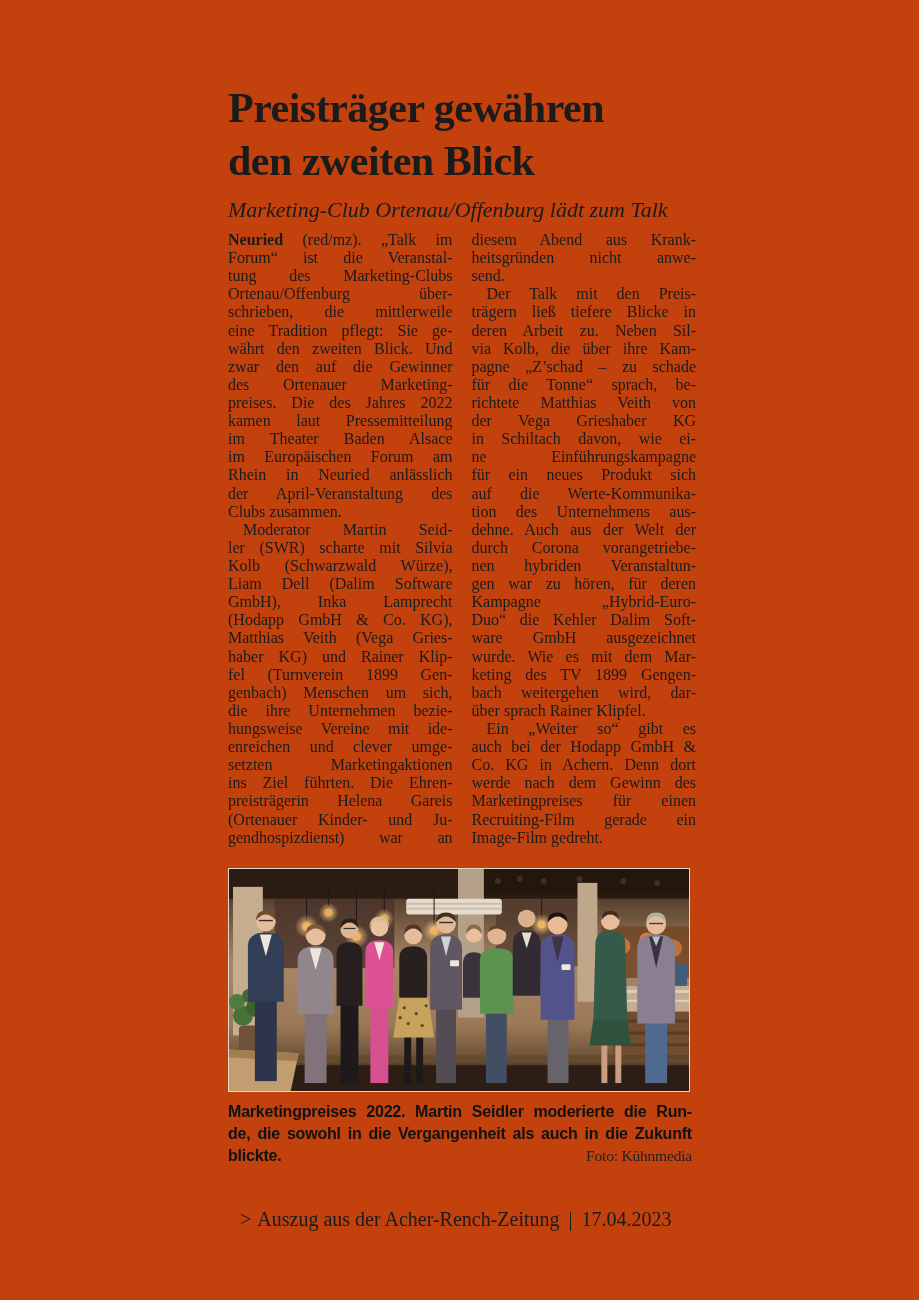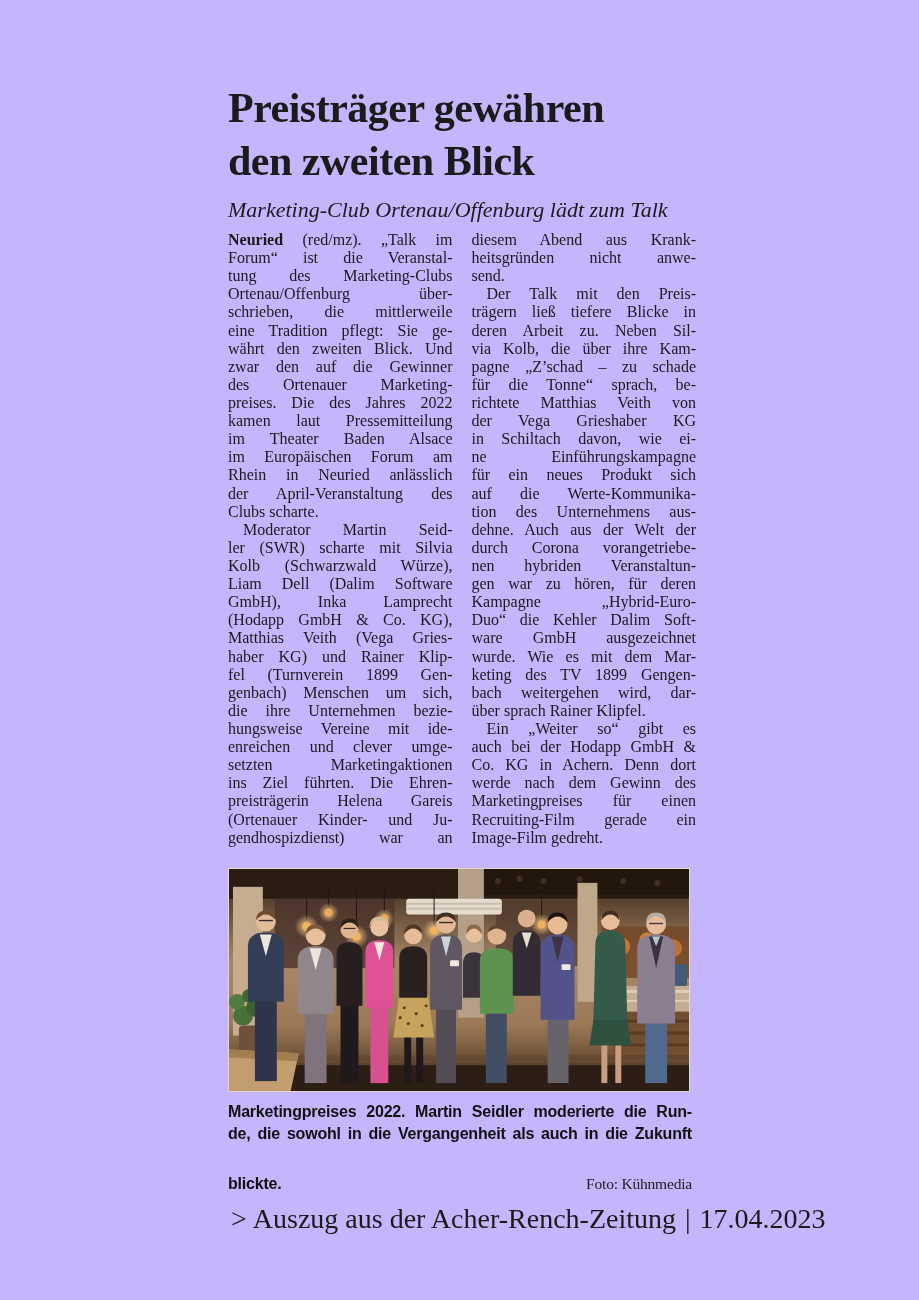--- a/index.html
+++ b/index.html
@@ -1,19 +1,19 @@
 <!DOCTYPE html>
 <html lang="de"><head>
 <meta charset="utf-8">
 <style>
   html,body{margin:0;padding:0;}
   .page{
     position:relative;
     width:919px;height:1300px;
-    background:#c4b5fd;
+    background:#c2410c;
     overflow:hidden;
     font-family:"Liberation Serif", serif;
     color:#1b1b1b;
   }
   .content{position:absolute;left:228px;top:0;width:470px;}
 
   .headline{
     position:absolute;left:0;top:82px;width:470px;
     font-size:42px;line-height:53px;font-weight:bold;
     letter-spacing:-0.5px;white-space:pre-line;margin:0;
@@ -43,26 +43,26 @@
     position:absolute;left:0;top:1101px;width:464px;
     font-family:"Liberation Sans", sans-serif;
     font-weight:bold;font-size:16px;letter-spacing:-0.2px;
     color:#111;
   }
   .caption .line{
     line-height:22px;height:22px;
     text-align:justify;text-align-last:justify;
     overflow:hidden;white-space:nowrap;
   }
-  .caption-last{display:flex;justify-content:space-between;align-items:flex-start;line-height:22px;margin-top:28px;}
+  .caption-last{display:flex;justify-content:space-between;align-items:flex-start;line-height:22px;}
   .caption-credit{font-weight:normal;font-size:15.5px;color:#222;font-family:Liberation Serif, serif;}
 
   .footer{
-    position:absolute;left:3px;top:1206px;width:464px;
-    font-size:28px;line-height:26px;white-space:nowrap;
+    position:absolute;left:12px;top:1206px;width:464px;
+    font-size:20px;line-height:26px;white-space:nowrap;
   }
   .footer .sep{display:inline-block;margin:0 9px;}
   .footer .arrow{margin-right:6px;}
 </style>
 </head>
 <body>
 
 <div class="page">
   <div class="content">
 
@@ -81,21 +81,21 @@
           <div class="line">eine Tradition pflegt: Sie ge-</div>
           <div class="line">währt den zweiten Blick. Und</div>
           <div class="line">zwar den auf die Gewinner</div>
           <div class="line">des Ortenauer Marketing-</div>
           <div class="line">preises. Die des Jahres 2022</div>
           <div class="line">kamen laut Pressemitteilung</div>
           <div class="line">im Theater Baden Alsace</div>
           <div class="line">im Europäischen Forum am</div>
           <div class="line">Rhein in Neuried anlässlich</div>
           <div class="line">der April-Veranstaltung des</div>
-          <div class="line end">Clubs scharte.</div>
+          <div class="line end">Clubs zusammen.</div>
           <div class="line indent">Moderator Martin Seid-</div>
           <div class="line">ler (SWR) scharte mit Silvia</div>
           <div class="line">Kolb (Schwarzwald Würze),</div>
           <div class="line">Liam Dell (Dalim Software</div>
           <div class="line">GmbH), Inka Lamprecht</div>
           <div class="line">(Hodapp GmbH &amp; Co. KG),</div>
           <div class="line">Matthias Veith (Vega Gries-</div>
           <div class="line">haber KG) und Rainer Klip-</div>
           <div class="line">fel (Turnverein 1899 Gen-</div>
           <div class="line">genbach) Menschen um sich,</div>

